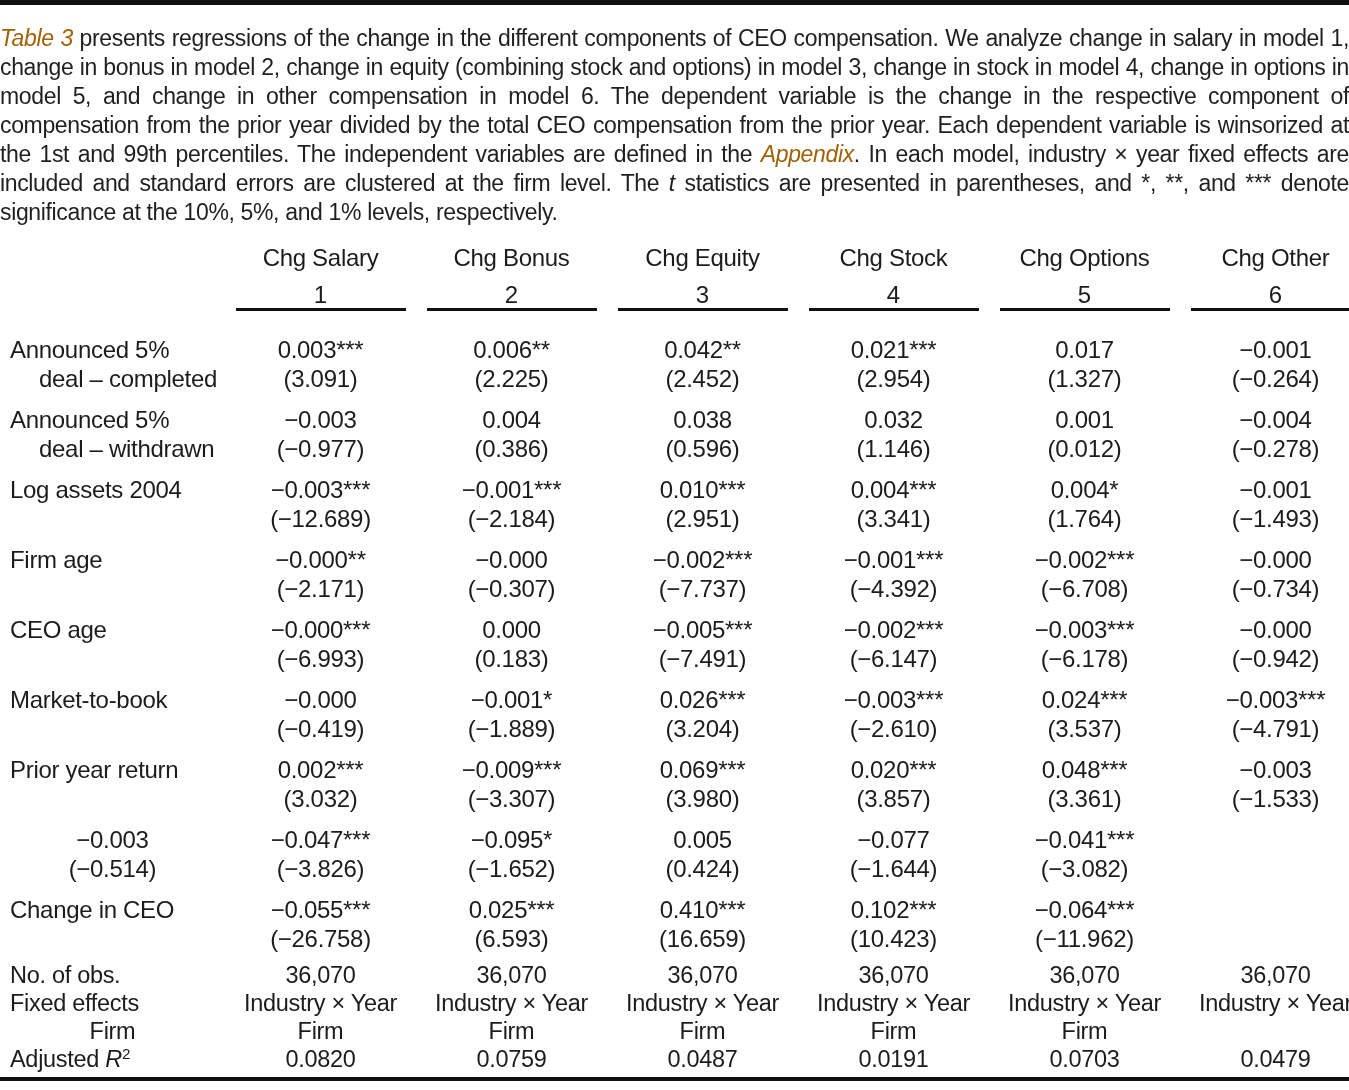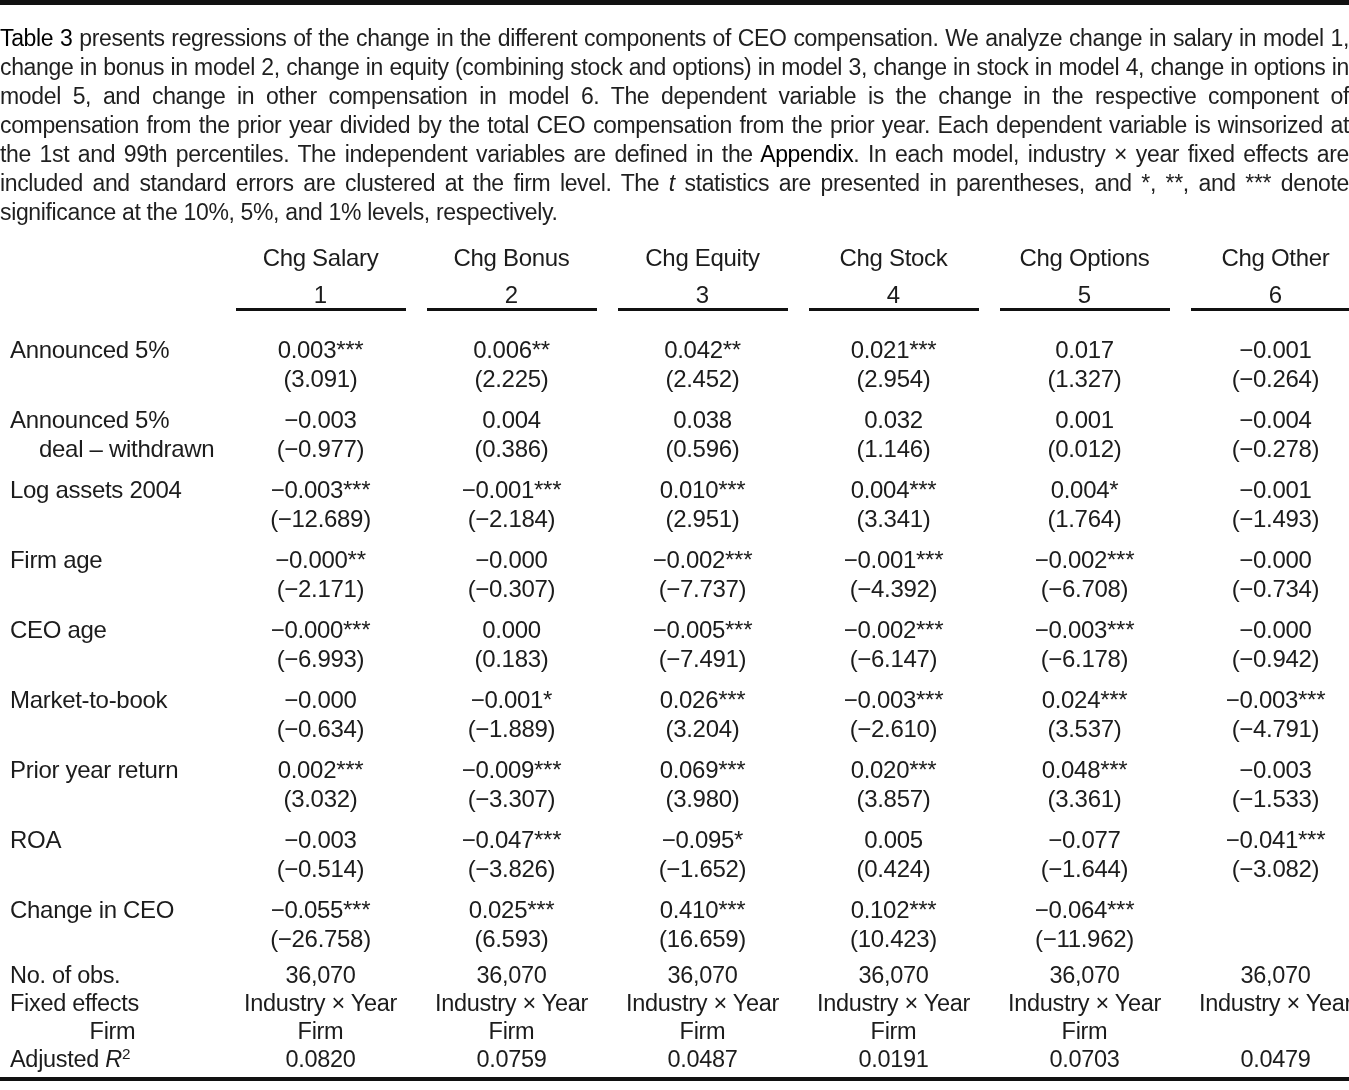--- a/index.html
+++ b/index.html
@@ -19,21 +19,21 @@
   }
   .caption {
     margin: 19px 0 0 0;
     width: 1349px;
     font-size: 23px;
     line-height: 29px;
     letter-spacing: -0.35px;
     text-align: justify;
     color: #1f1f1f;
   }
-  .caption .link { color: #000000; }
+  .caption .link { color: #a16207; font-style: italic; }
   .caption .italic { font-style: italic; }
 
   .table-wrap { width: 1371px; } 
   .trow {
     display: grid;
     grid-template-columns: 225px repeat(6, 191px);
   }
   .trow .cell { text-align: center; }
   .trow .lbl  { text-align: left; margin-left: 10px; }
 
@@ -99,20 +99,21 @@
         <div class="cell">
           <div class="uline"></div>
         </div>
         <div class="cell">
           <div class="uline"></div>
         </div>
       </div>
       <div class="trow data-block first">
         <div class="lbl">
           <div class="line line1">Announced 5%</div>
+          <div class="line line2">deal – completed</div>
         </div>
         <div class="cell">
           <div class="line">0.003***</div>
           <div class="line">(3.091)</div>
         </div>
         <div class="cell">
           <div class="line">0.006**</div>
           <div class="line">(2.225)</div>
         </div>
         <div class="cell">
@@ -248,21 +249,21 @@
           <div class="line">−0.000</div>
           <div class="line">(−0.942)</div>
         </div>
       </div>
       <div class="trow data-block">
         <div class="lbl">
           <div class="line line1">Market-to-book</div>
         </div>
         <div class="cell">
           <div class="line">−0.000</div>
-          <div class="line">(−0.634)</div>
+          <div class="line">(−0.419)</div>
         </div>
         <div class="cell">
           <div class="line">−0.001*</div>
           <div class="line">(−1.889)</div>
         </div>
         <div class="cell">
           <div class="line">0.026***</div>
           <div class="line">(3.204)</div>
         </div>
         <div class="cell">
@@ -301,23 +302,20 @@
         <div class="cell">
           <div class="line">0.048***</div>
           <div class="line">(3.361)</div>
         </div>
         <div class="cell">
           <div class="line">−0.003</div>
           <div class="line">(−1.533)</div>
         </div>
       </div>
       <div class="trow data-block">
-        <div class="lbl">
-          <div class="line line1">ROA</div>
-        </div>
         <div class="cell">
           <div class="line">−0.003</div>
           <div class="line">(−0.514)</div>
         </div>
         <div class="cell">
           <div class="line">−0.047***</div>
           <div class="line">(−3.826)</div>
         </div>
         <div class="cell">
           <div class="line">−0.095*</div>

